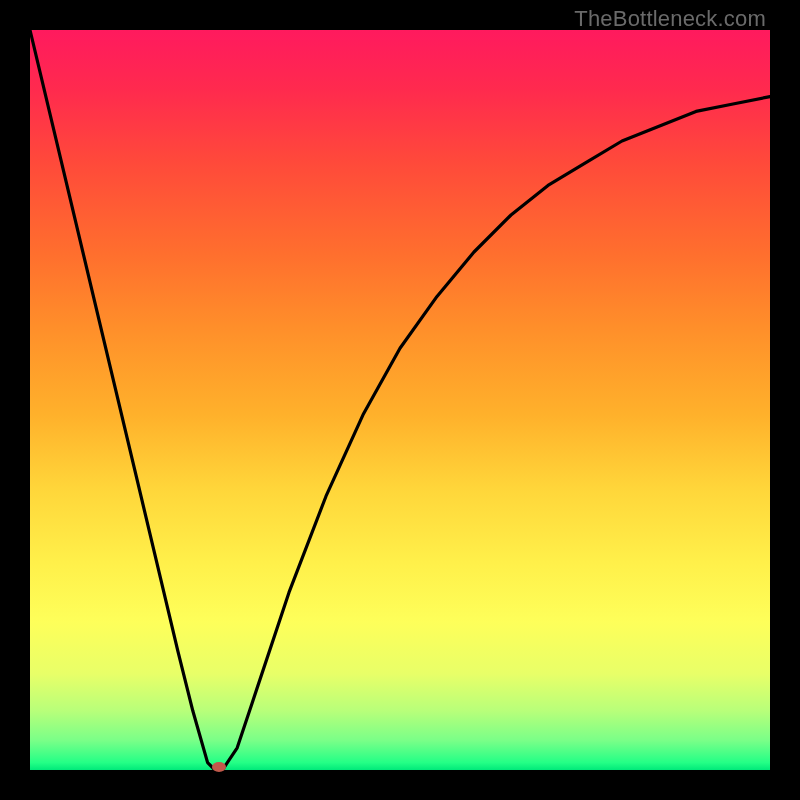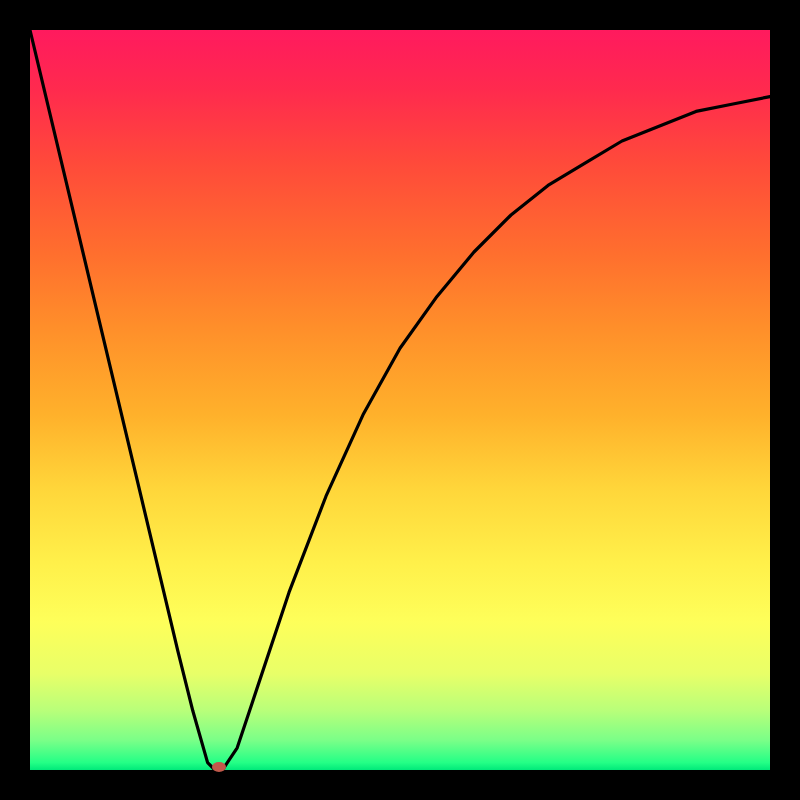--- a/index.html
+++ b/index.html
@@ -66,19 +66,20 @@
     background: #c1594b;
     transform: translate(-50%, -50%);
   }
 </style>
 </head>
 <body>
 
 <div class="frame">
   <div class="plot-area"></div>
 
+  <div class="watermark">TheBottleneck.com</div>
 
   <svg class="curve" viewBox="0 0 740 740" preserveAspectRatio="none">
     <path id="curve-path" fill="none" stroke="#000" stroke-width="3.2" stroke-linejoin="round" stroke-linecap="round" d="M0.00 0.00 L37.00 155.40 L74.00 310.80 L111.00 466.20 L148.00 621.60 L162.80 680.80 L177.60 732.60 L185.00 740.00 L192.40 740.00 L207.20 717.80 L222.00 673.40 L259.00 562.40 L296.00 466.20 L333.00 384.80 L370.00 318.20 L407.00 266.40 L444.00 222.00 L481.00 185.00 L518.00 155.40 L555.00 133.20 L592.00 111.00 L629.00 96.20 L666.00 81.40 L703.00 74.00 L740.00 66.60 "></path>
   </svg>
 
   <div class="marker" id="marker-dot" style="left: 218.7px; top: 767px;"></div>
 </div>
 
 </body></html>

